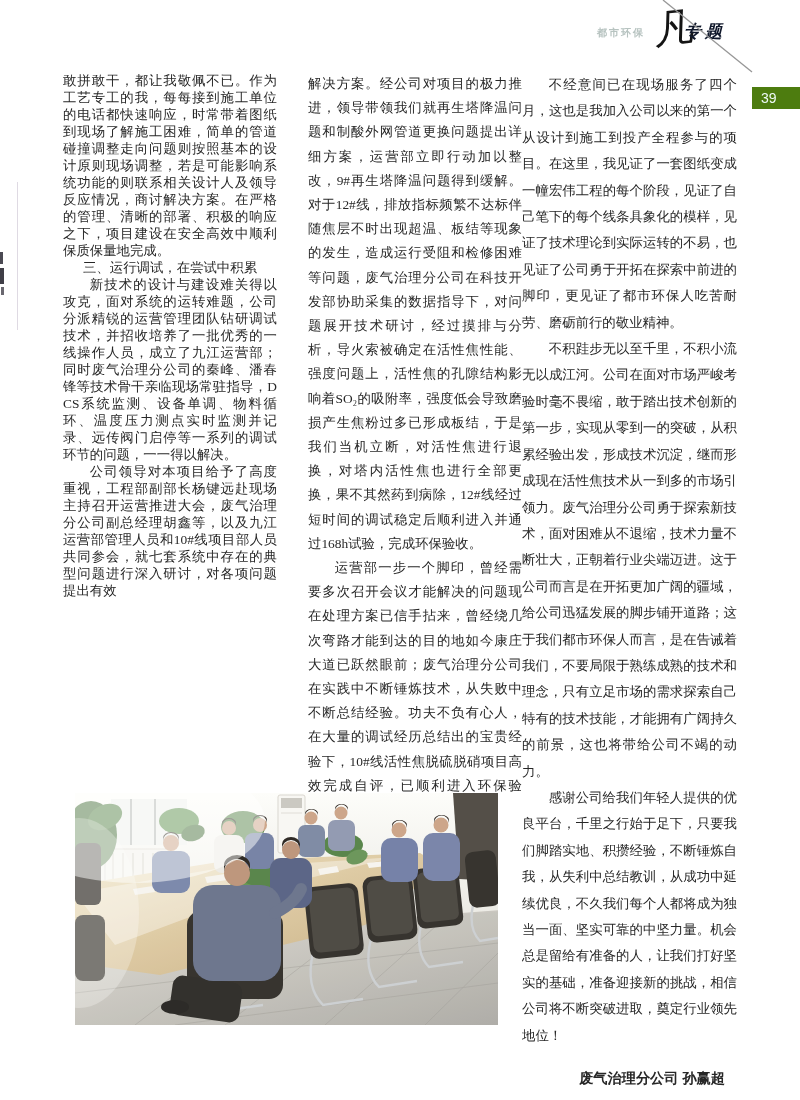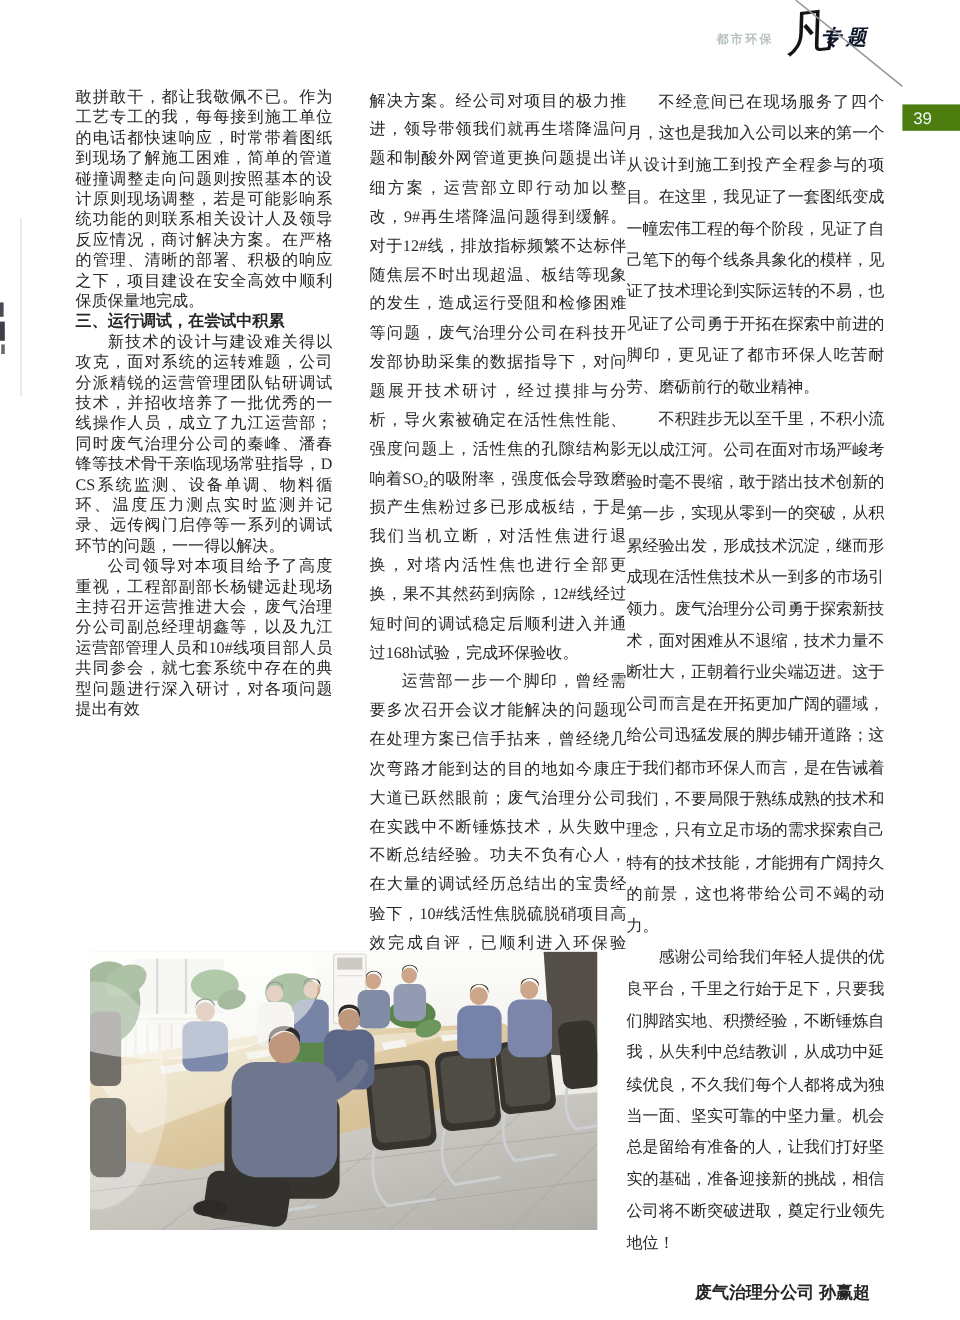--- a/index.html
+++ b/index.html
@@ -34,21 +34,21 @@
   .ink-b{left:0;top:268px;width:4px;height:16px;background:#3f3e47;}
   .ink-c{left:1px;top:287px;width:3px;height:8px;background:#6a6870;}
   
   .col{position:absolute;top:72px;text-align:justify;word-break:break-all;}
   .col p{margin:0;font-size:13.4px;}
   .col1{left:63px;width:214px;line-height:17px;}
   .col2{left:308px;width:214px;line-height:24.2px;}
   .col3{left:522px;width:215px;line-height:26.4px;}
   .indent{text-indent:2em;}
   .col-heading{
-    margin:3px 0;font-weight:bold;font-size:13.8px;
+    margin:3px 0;text-align:center;font-weight:normal;font-size:13.8px;
     font-family:"Liberation Sans","DejaVu Sans",sans-serif;text-indent:0;
   }
   .signature{
     margin-top:16px;text-align:right;padding-right:12px;font-weight:bold;font-size:14.2px;
     font-family:Liberation Sans, sans-serif;word-break:keep-all;
   }
   
   .photo{
     position:absolute;left:75px;top:793px;width:423px;height:232px;overflow:hidden;background:#efede8;
   }

